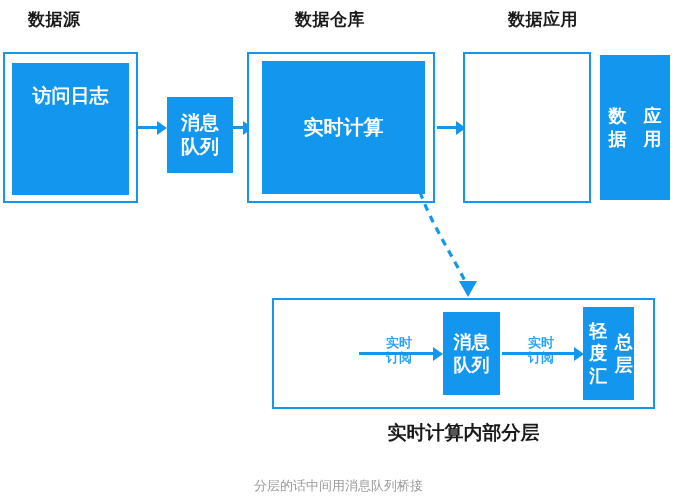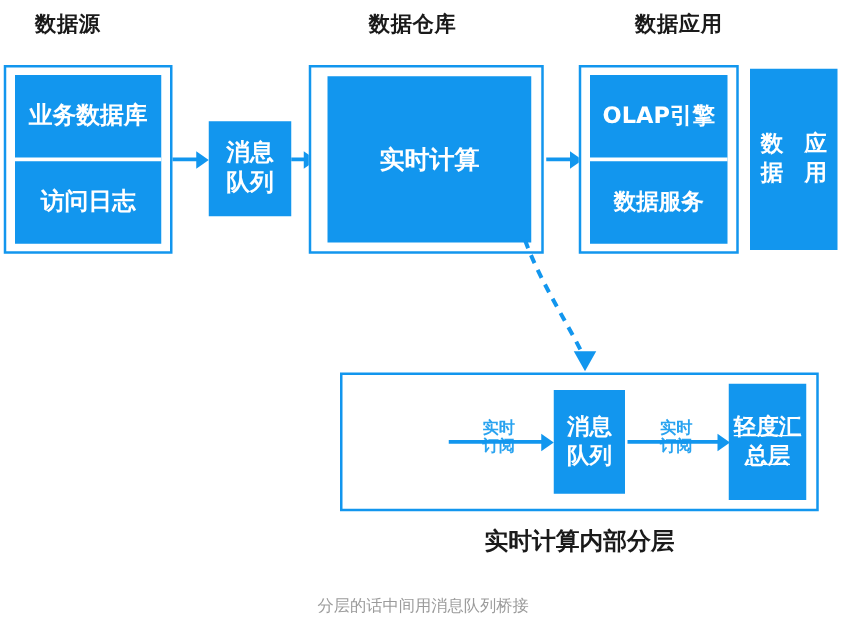--- a/index.html
+++ b/index.html
@@ -131,21 +131,20 @@
 
   <div class="section-header" style="left:28px; top:8px;">数据源</div>
 
   <div class="section-header" style="left:295px; top:8px;">数据仓库</div>
 
   <div class="section-header" style="left:508px; top:8px;">数据应用</div>
 
   <div class="outlined-box" style="left:3px; top:52px; width:135px; height:151px;"></div>
 
   <div class="blue-block split" style="left:12px; top:60px; width:117px; height:135px;">
-    <div class="blue-cell label-19" style="height:66px;">业务数据库</div>
     <div class="divider-white"></div>
     <div class="blue-cell label-19" style="height:66px;">访问日志</div>
   </div>
 
   <div class="arrow-h" style="left:138px; top:126px; width:21px;"></div>
   <div class="arrow-head-r" style="left:157px; top:121px;"></div>
 
   <div class="blue-block" style="left:167px; top:97px; width:66px; height:76px; flex-direction:column;">
     <span class="label-19">消息</span>
     <span class="label-19">队列</span>
@@ -158,25 +157,20 @@
 
   <div class="blue-block" style="left:262px; top:61px; width:163px; height:133px;">
     <span class="label-20">实时计算</span>
   </div>
 
   <div class="arrow-h" style="left:437px; top:126px; width:21px;"></div>
   <div class="arrow-head-r" style="left:456px; top:121px;"></div>
 
   <div class="outlined-box" style="left:463px; top:52px; width:128px; height:151px;"></div>
 
-  <div class="blue-block split" style="left:472px; top:60px; width:110px; height:135px;">
-    <div class="blue-cell label-18" style="height:66px;">OLAP引擎</div>
-    <div class="divider-white"></div>
-    <div class="blue-cell label-18" style="height:66px;">数据服务</div>
-  </div>
 
   <div class="blue-block" style="left:600px; top:55px; width:70px; height:145px; ">
     <span class="label-18">数据</span>
     <span class="label-18">应用</span>
   </div>
 
   <svg class="overlay">
     <path d="M 420 192 C 432 225, 452 255, 466 283" stroke="#1296EE" stroke-width="3.2" fill="none" stroke-dasharray="7 6" stroke-linecap="butt"></path>
     <polygon points="459,281 477,281 468,297" fill="#1296EE"></polygon>
   </svg>
@@ -196,21 +190,21 @@
     <span class="label-18">队列</span>
   </div>
 
   <div class="edge-label" style="left:519px; top:336px; width:44px;">
     <div>实时</div>
     <div>订阅</div>
   </div>
   <div class="arrow-h" style="left:502px; top:352px; width:74px;"></div>
   <div class="arrow-head-r" style="left:574px; top:347px;"></div>
 
-  <div class="blue-block" style="left:583px; top:307px; width:62px; height:93px; flex-direction:column;text-decoration:underline;">
+  <div class="blue-block" style="left:583px; top:307px; width:51px; height:93px; flex-direction:row;">
     <span class="label-18">轻度汇</span>
     <span class="label-18">总层</span>
   </div>
 
   <div class="sub-title" style="left:272px; top:420px; width:383px;">实时计算内部分层</div>
 
   <div class="caption" style="top:476px;">分层的话中间用消息队列桥接</div>
 
 </div>
 

